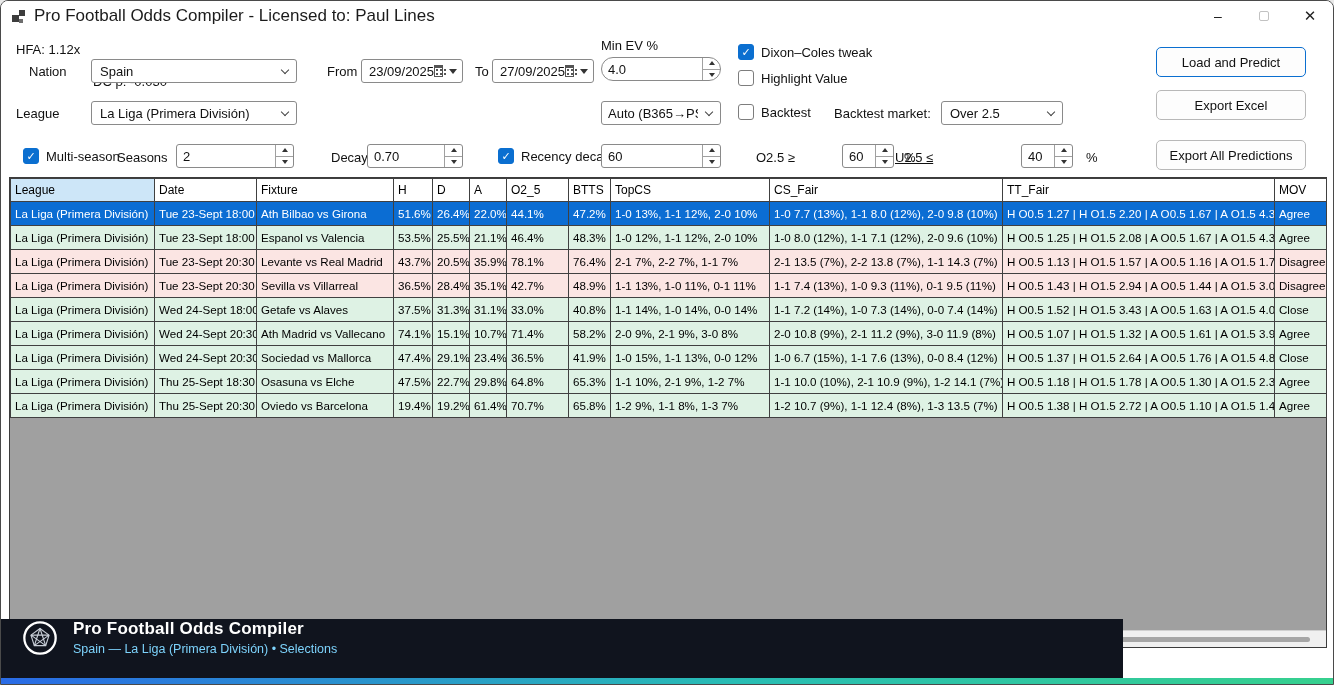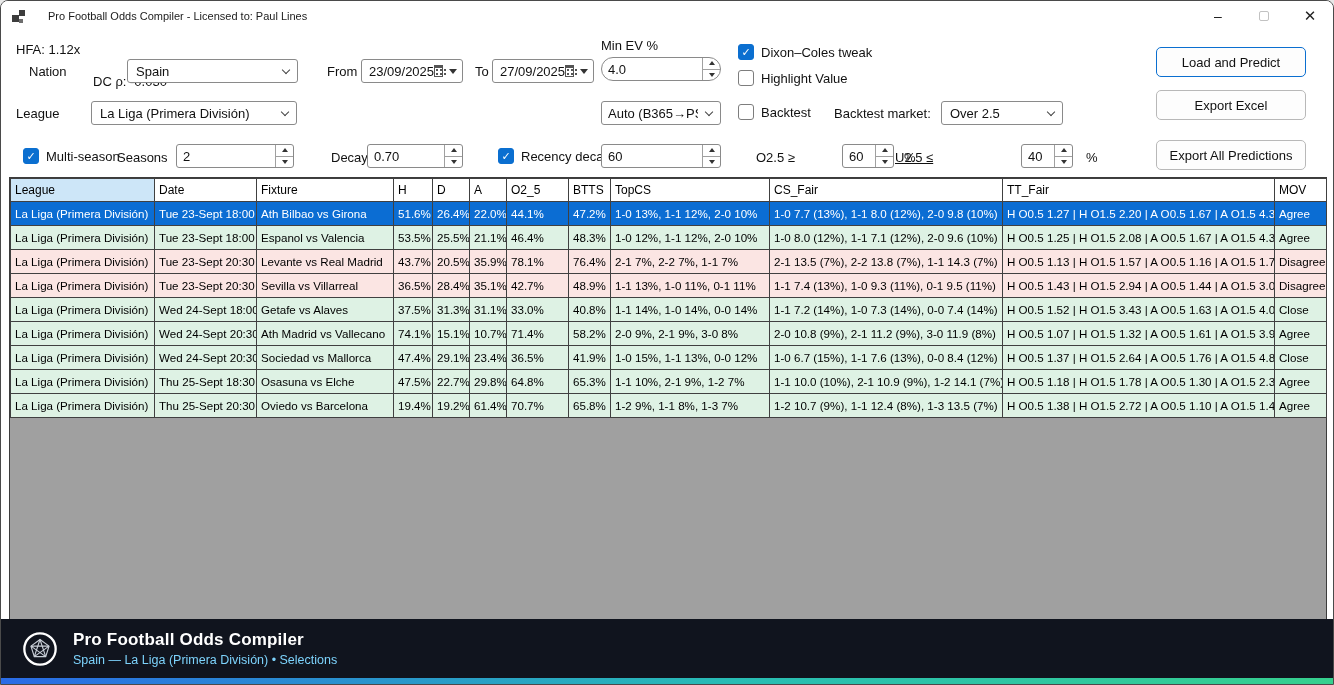--- a/index.html
+++ b/index.html
@@ -5,21 +5,21 @@
   * { margin:0; padding:0; box-sizing:border-box; }
   html,body { width:1334px; height:685px; background:#e8e8e8; font-family:"Liberation Sans","DejaVu Sans",sans-serif; }
   .window { position:relative; width:1334px; height:685px; background:#ffffff; border:1px solid #4a4a4a; border-radius:8px 8px 0 0; overflow:hidden; }
 
   
   .titlebar { position:relative; height:30px; background:#ffffff; display:flex; align-items:center; }
   .app-icon { width:13px; height:13px; margin-left:11px; position:relative; }
   .app-icon .sq1 { position:absolute; left:0; bottom:1px; width:7px; height:7px; background:#3d3d3d; }
   .app-icon .sq2 { position:absolute; right:0; top:0; width:6px; height:6px; background:#3d3d3d; }
   .app-icon .sq3 { position:absolute; right:2px; bottom:0; width:4px; height:4px; background:#6d6d6d; }
-  .titlebar .title { margin-left:23px; font-size:11px; color:#1b1b1b; }
+  .titlebar .title { margin-left:9px; font-size:17px; color:#1b1b1b; }
   .win-buttons { position:absolute; right:0; top:0; height:30px; display:flex; }
   .win-btn { width:46px; height:30px; display:flex; align-items:center; justify-content:center; font-size:14px; color:#222; cursor:default; }
   .win-btn.maximize .maxbox { width:10px; height:10px; border:1px solid #c2c2c2; border-radius:2px; }
   .win-btn.close { font-size:15px; }
 
   
   .content { position:relative; width:1334px; height:589px; background:#ffffff; }
   .lbl { position:absolute; font-size:13px; color:#111; white-space:nowrap; }
 
   .combo, .datefield, .spinner { position:absolute; height:24px; background:#fff; border:1px solid #8a8a8a; border-radius:3px; display:flex; align-items:center; font-size:13px; color:#111; }
@@ -54,21 +54,21 @@
   table.grid th.sorted { background:#cde6f8; }
   table.grid td { height:24px; background:#fff; }
   tr.row-green td { background:#def2e4; }
   tr.row-pink td { background:#fbe5e3; }
   tr.row-selected td { background:#0b6dd3; color:#fff; }
   .grid-filler { flex:1; }
   .hscrollbar { height:17px; background:#f0f0f0; border-top:1px solid #d0d0d0; position:relative; }
   .hscroll-thumb { position:absolute; left:14px; top:6px; height:5px; width:1286px; background:#a6a6a6; border-radius:3px; }
 
   
-  .footer { position:absolute; left:0; bottom:6px; width:1334px; height:59px; background:#10141e; display:flex; align-items:center; }
+  .footer { position:absolute; left:0; bottom:6px; width:1122px; height:59px; background:#10141e; display:flex; }
   .footer-logo { margin-left:20px; width:38px; height:38px; flex:0 0 auto; }
   .footer-text { margin-left:14px; }
   .footer-title { color:#ffffff; font-size:17px; font-weight:bold; letter-spacing:.2px; }
   .footer-sub { color:#7dd3fc; font-size:12.5px; margin-top:3px; }
   .gradient-bar { position:absolute; left:0; bottom:0; width:1334px; height:6px; background:linear-gradient(90deg,#2a6be6 0%,#28bdb4 55%,#36d08e 100%); }
 </style>
 </head>
 <body>
 
 <div class="window">
@@ -87,21 +87,21 @@
         </div>
       <div class="win-btn close">✕</div>
     </div>
   </div>
 
   <div class="content">
 
     <span class="lbl" style="left:15px; top:11px;">HFA: 1.12x</span>
     <span class="lbl" style="left:92px; top:11px;margin-top:32px;">DC ρ: -0.030</span>
     <span class="lbl" style="left:28px; top:33px;">Nation</span>
-    <div class="combo" style="left:90px; top:28px; width:171px;margin-left:36px;">
+    <div class="combo" style="left:90px; top:28px; width:206px;">
       <span class="val">Spain</span>
       <span class="chev">
           <i></i>
         </span>
     </div>
 
     <span class="lbl" style="left:326px; top:33px;text-align:center;">From</span>
     <div class="datefield" style="left:360px; top:28px; width:102px;">
       <span class="val">23/09/2025</span>
       <span class="cal-icon"></span>

